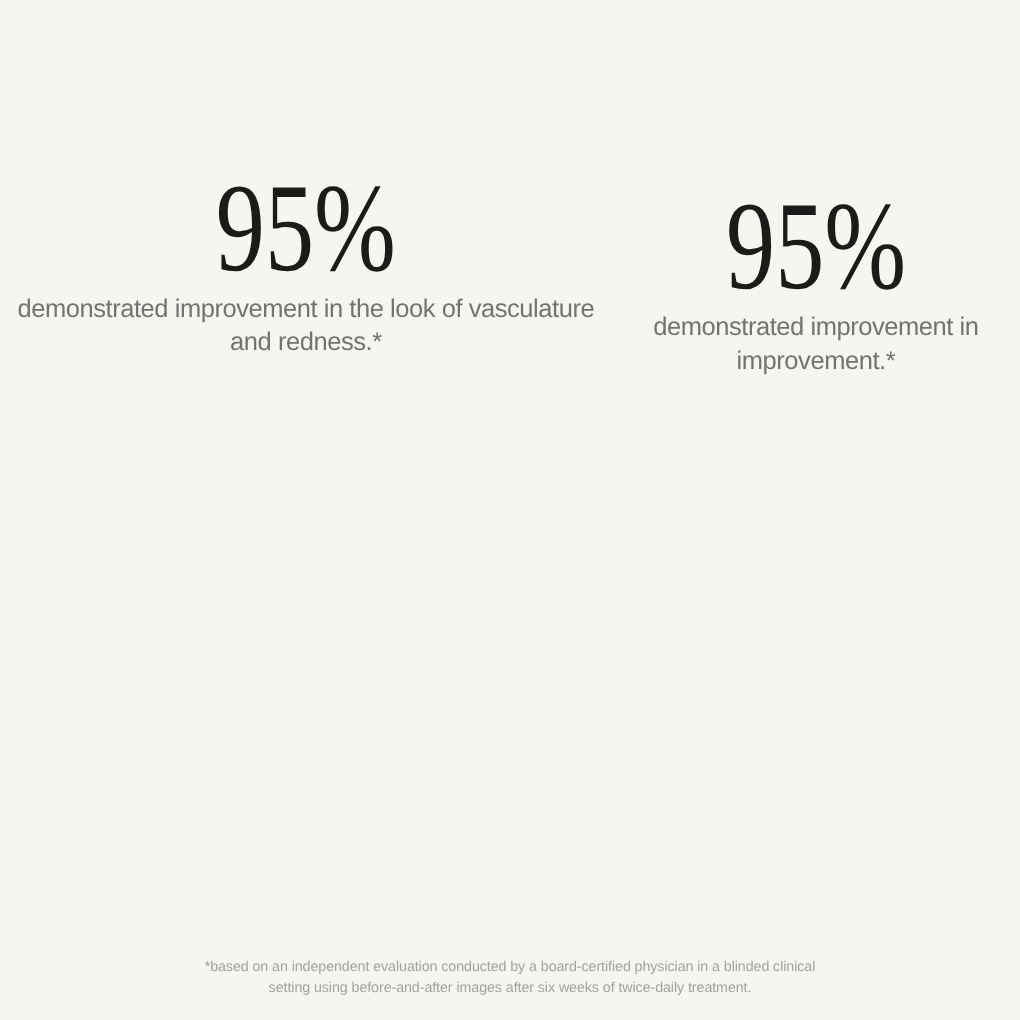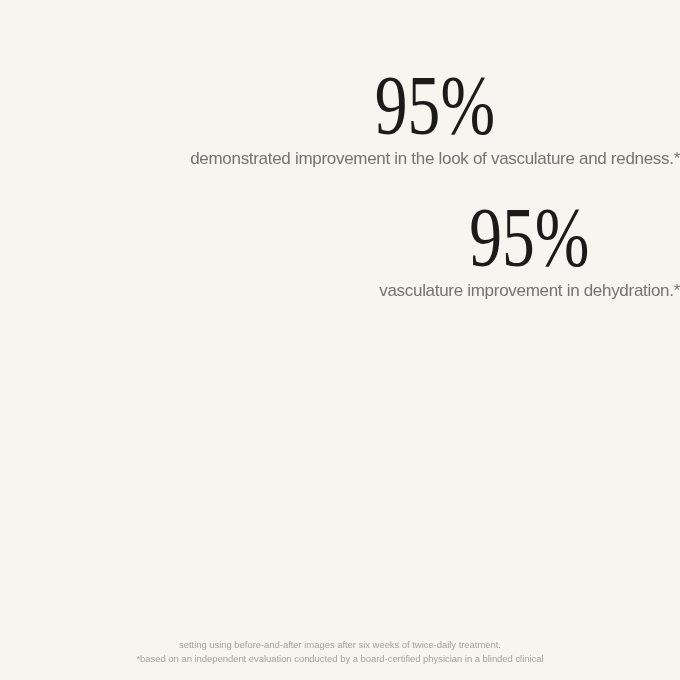--- a/index.html
+++ b/index.html
@@ -13,24 +13,24 @@
     height: 680px;
     background: #f7f5f0;
     overflow: hidden;
     font-family: "Liberation Sans", sans-serif;
   }
   .stats {
     position: absolute;
     top: 0;
     left: 0;
     right: 0;
-    padding-top: 64px;
+    padding-top: 98px;
     display: flex;
-    flex-direction: column;
-    align-items: flex-end;
+    flex-direction: row;
+    align-items: center;
   }
   .stat + .stat {
     margin-top: 25px;
   }
   .stat-value {
     font-family: "Liberation Serif", "DejaVu Serif", serif;
     font-weight: 400;
     font-size: 84px;
     line-height: 1.0;
     color: #1b1b19;
@@ -68,24 +68,24 @@
 
   <div class="stats">
 
     <div class="stat">
       <div class="stat-value">95%</div>
       <div class="stat-caption">demonstrated improvement in the look of vasculature and redness.*</div>
     </div>
 
     <div class="stat">
       <div class="stat-value">95%</div>
-      <div class="stat-caption">vasculature improvement in dehydration.*</div>
+      <div class="stat-caption">demonstrated improvement in improvement.*</div>
     </div>
 
 
   </div>
 
   <div class="footnote">
+    <span class="footnote-line">*based on an independent evaluation conducted by a board-certified physician in a blinded clinical</span>
     <span class="footnote-line">setting using before-and-after images after six weeks of twice-daily treatment.</span>
-    <span class="footnote-line">*based on an independent evaluation conducted by a board-certified physician in a blinded clinical</span>
   </div>
 
 </div>
 
 </body></html>

